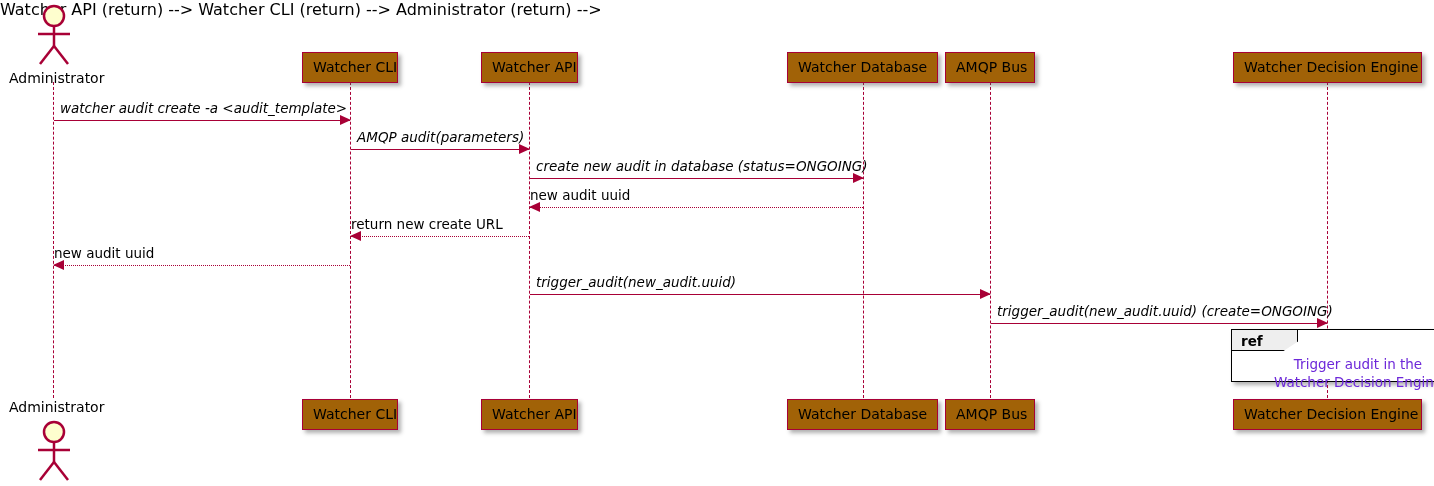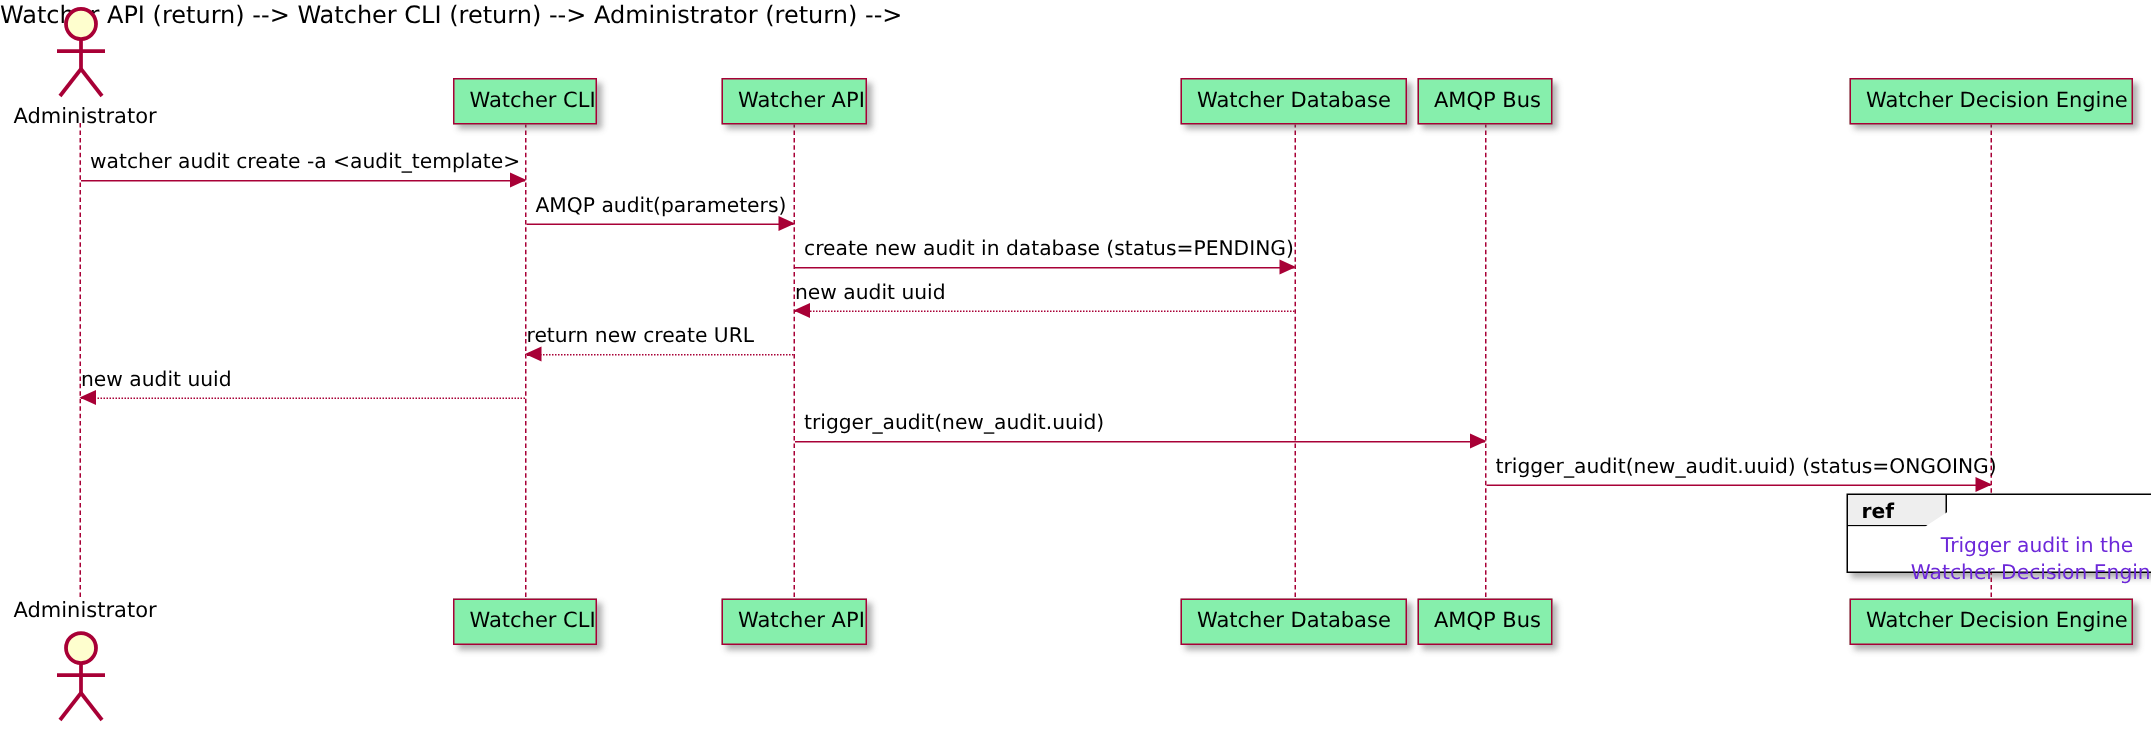--- a/index.html
+++ b/index.html
@@ -15,21 +15,21 @@
     width: 1434px;
     height: 486px;
     background: #ffffff;
     overflow: hidden;
   }
 
   
   .participant {
     position: absolute;
     box-sizing: border-box;
-    background: #86efac;
+    background: #a16207;
     border: 1.5px solid #A80036;
     color: #000000;
     font-size: 14px;
     line-height: 1;
     text-align: center;
     white-space: nowrap;
     padding: 7px 10px 8px 10px;
     box-shadow: 3px 3px 4px rgba(80,80,80,0.45);
     z-index: 5;
   }
@@ -92,21 +92,21 @@
     border-right: 11px solid #A80036;
   }
   .msg .label {
     position: absolute;
     bottom: 4px;
     font-size: 13.5px;
     color: #000000;
     white-space: nowrap;
     line-height: 1.1;
   }
-  .msg.right .label { left: 6px; }
+  .msg.right .label { left: 6px; font-style: italic; }
   .msg.left  .label { left: 0; }
 
   
   .ref-box {
     position: absolute;
     box-sizing: border-box;
     background: #FFFFFF;
     border: 1.5px solid #000000;
     box-shadow: 3px 3px 4px rgba(80,80,80,0.45);
     z-index: 6;
@@ -185,21 +185,21 @@
   <div class="msg solid right" style="left:351px; top:149px; width:178px;">
     <div class="line"></div>
     <div class="head"></div>
     <div class="label">AMQP audit(parameters)</div>
   </div>
 
   
   <div class="msg solid right" style="left:530px; top:178px; width:333px;">
     <div class="line"></div>
     <div class="head"></div>
-    <div class="label">create new audit in database (status=PENDING)</div>
+    <div class="label">create new audit in database (status=ONGOING)</div>
   </div>
 
    Watcher API (return) --&gt;
   <div class="msg dotted left" style="left:530px; top:207px; width:333px;">
     <div class="line"></div>
     <div class="head"></div>
     <div class="label">new audit uuid</div>
   </div>
 
    Watcher CLI (return) --&gt;
@@ -220,21 +220,21 @@
   <div class="msg solid right" style="left:530px; top:294px; width:460px;">
     <div class="line"></div>
     <div class="head"></div>
     <div class="label">trigger_audit(new_audit.uuid)</div>
   </div>
 
   
   <div class="msg solid right" style="left:991px; top:323px; width:336px;">
     <div class="line"></div>
     <div class="head"></div>
-    <div class="label">trigger_audit(new_audit.uuid) (status=ONGOING)</div>
+    <div class="label">trigger_audit(new_audit.uuid) (create=ONGOING)</div>
   </div>
 
   
   <div class="ref-box" style="left:1231px; top:329px; width:230px; height:53px;">
     <div class="ref-tab" style="width:66px;">ref</div>
     <div class="ref-body">Trigger audit in the
 Watcher Decision Engine</div>
   </div>
 
   

